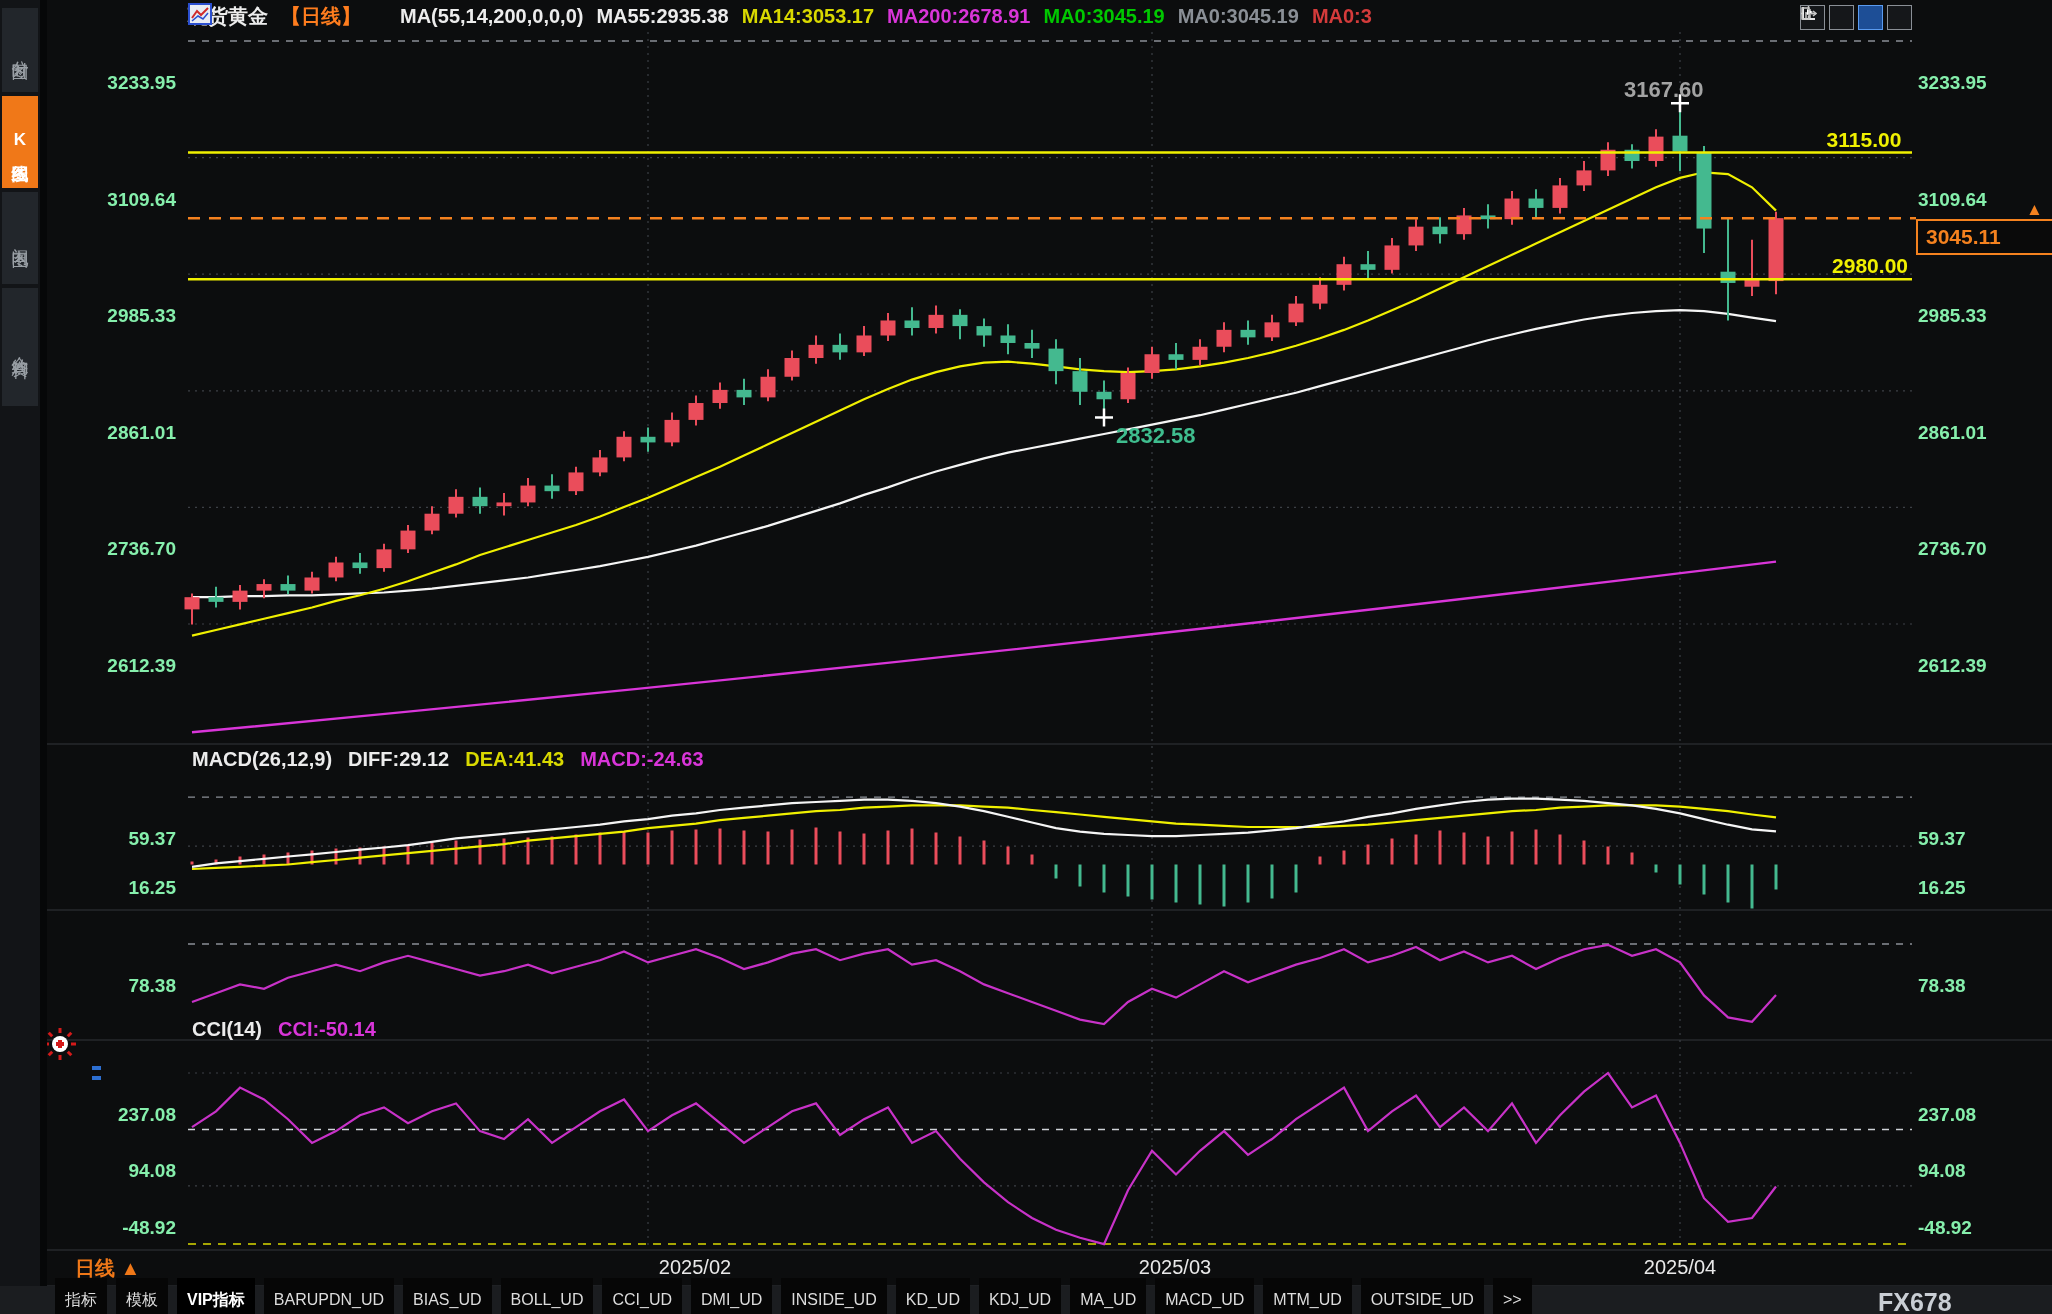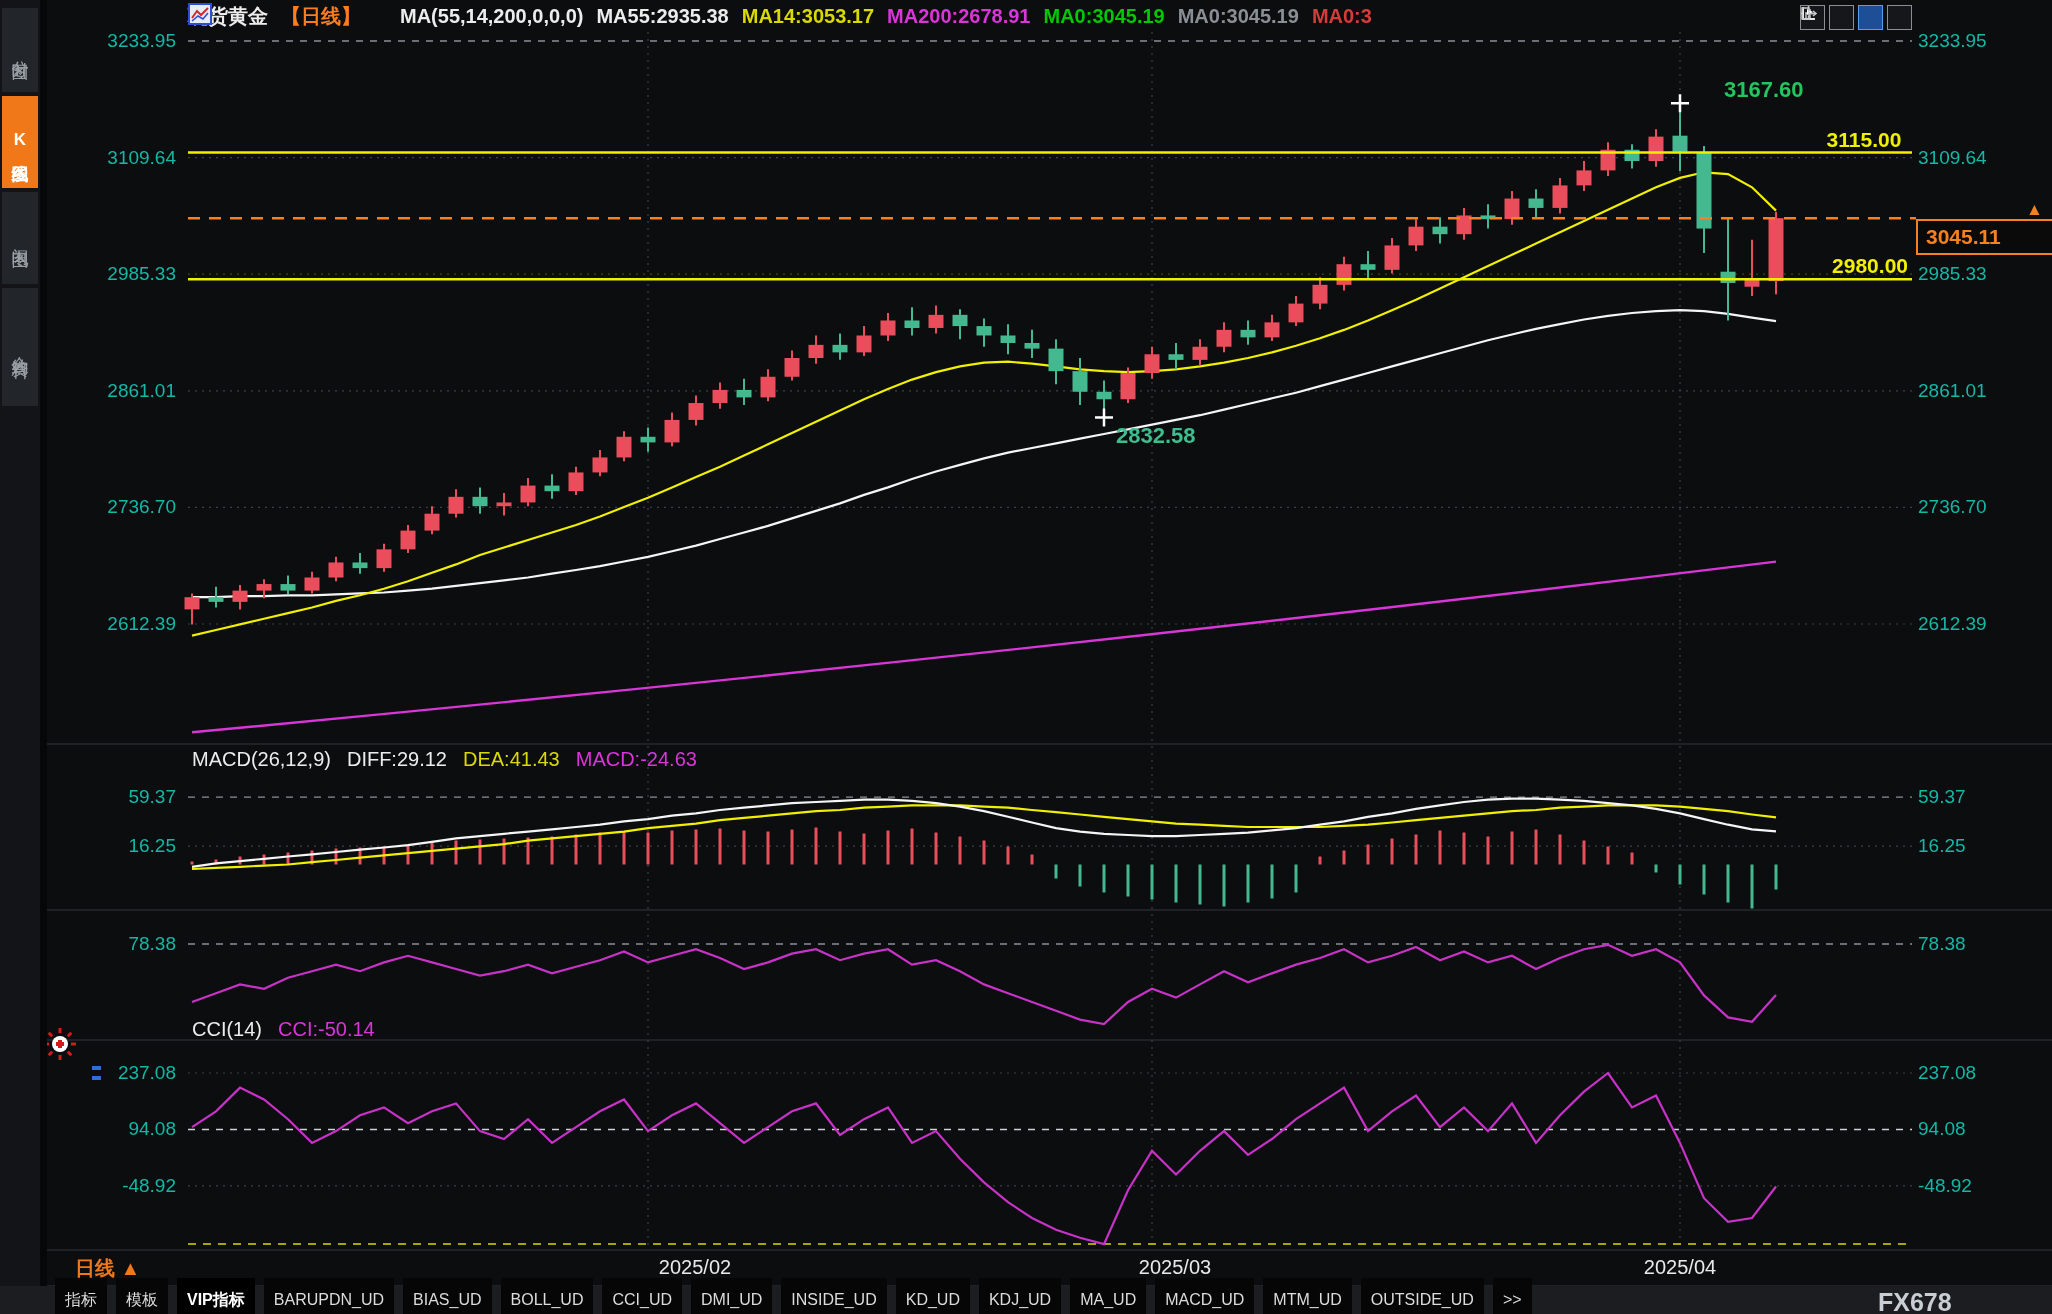--- a/index.html
+++ b/index.html
@@ -15,23 +15,23 @@
   
   .header{position:absolute;left:188px;top:3px;height:26px;display:flex;align-items:center;gap:13px;
           font-size:20px;font-weight:bold;white-space:nowrap;}
   .c-white{color:#ececec}.c-orange{color:#ff7d1e}.c-yellow{color:#d9d900}
   .c-magenta{color:#d935d9}.c-green{color:#00c800}.c-gray{color:#8a8f96}.c-red{color:#d43b3b}
   .tool-icons{position:absolute;top:5px;left:1800px;display:flex;gap:4px;}
   .tool-btn{width:23px;height:23px;border:1px solid #8a8f96;background:#15171a;display:flex;
             align-items:center;justify-content:center;}
   .tool-btn.active{border-color:#5a9bf0;background:#1d4e96;}
   
-  .pane-head{position:absolute;display:flex;gap:16px;font-size:20px;font-weight:normal;white-space:nowrap;}
+  .pane-head{position:absolute;display:flex;gap:16px;font-size:20px;font-weight:bold;white-space:nowrap;}
   
-  .axis-label{position:absolute;width:98px;font-size:19px;font-weight:normal;color:#14b8a6;line-height:22px;}
+  .axis-label{position:absolute;width:98px;font-size:19px;font-weight:bold;color:#86efac;line-height:22px;margin-top:42px;}
   .axis-label.left{text-align:right;}
   .ann{position:absolute;font-size:21px;font-weight:bold;white-space:nowrap;}
   .price-box{position:absolute;left:1916px;width:126px;height:32px;border:2px solid #f5821f;background:#0a0a0a;
     color:#f5821f;font-size:21px;font-weight:bold;display:flex;align-items:center;padding-left:8px;}
   .price-arrow{position:absolute;left:2026px;font-size:17px;color:#f5821f;}
   
   .date-label{position:absolute;top:1256px;transform:translateX(-50%);color:#e9e9e9;
               font-size:20px;font-weight:normal;}
   .period-badge{position:absolute;left:75px;top:1255px;color:#f07818;font-size:20px;font-weight:bold;}
   .tabbar{position:absolute;left:0;top:1286px;width:2052px;height:28px;background:#1b1d20;
@@ -367,21 +367,21 @@
     <span class="c-white">MACD(26,12,9)</span>
     <span class="c-white">DIFF:29.12</span>
     <span class="c-yellow">DEA:41.43</span>
     <span class="c-magenta">MACD:-24.63</span>
   </div>
   <div class="pane-head" style="left:192px;top:1018px">
     <span class="c-white">CCI(14)</span>
     <span class="c-magenta">CCI:-50.14</span>
   </div>
 
-  <div class="ann" style="left:1724px;top:77px;color:#22c55e;font-size:22px">3167.60</div>
+  <div class="ann" style="left:1624px;top:77px;color:#a3a3a3;font-size:22px">3167.60</div>
   <div class="ann" style="left:1116px;top:423px;color:#3fbd8e;font-size:22px">2832.58</div>
   <div class="ann" style="left:1820px;top:128px;color:#f0f000;width:88px;text-align:center">3115.00</div>
   <div class="ann" style="left:1820px;top:254px;color:#f0f000;width:88px;text-align:right">2980.00</div>
   <div class="price-box" style="top:219px">3045.11</div>
   <div class="price-arrow" style="top:200px">▲</div>
 
   <div class="period-badge">
     <span>日线</span> <span>▲</span>
   </div>
   <div class="tabbar" id="tabbar">

